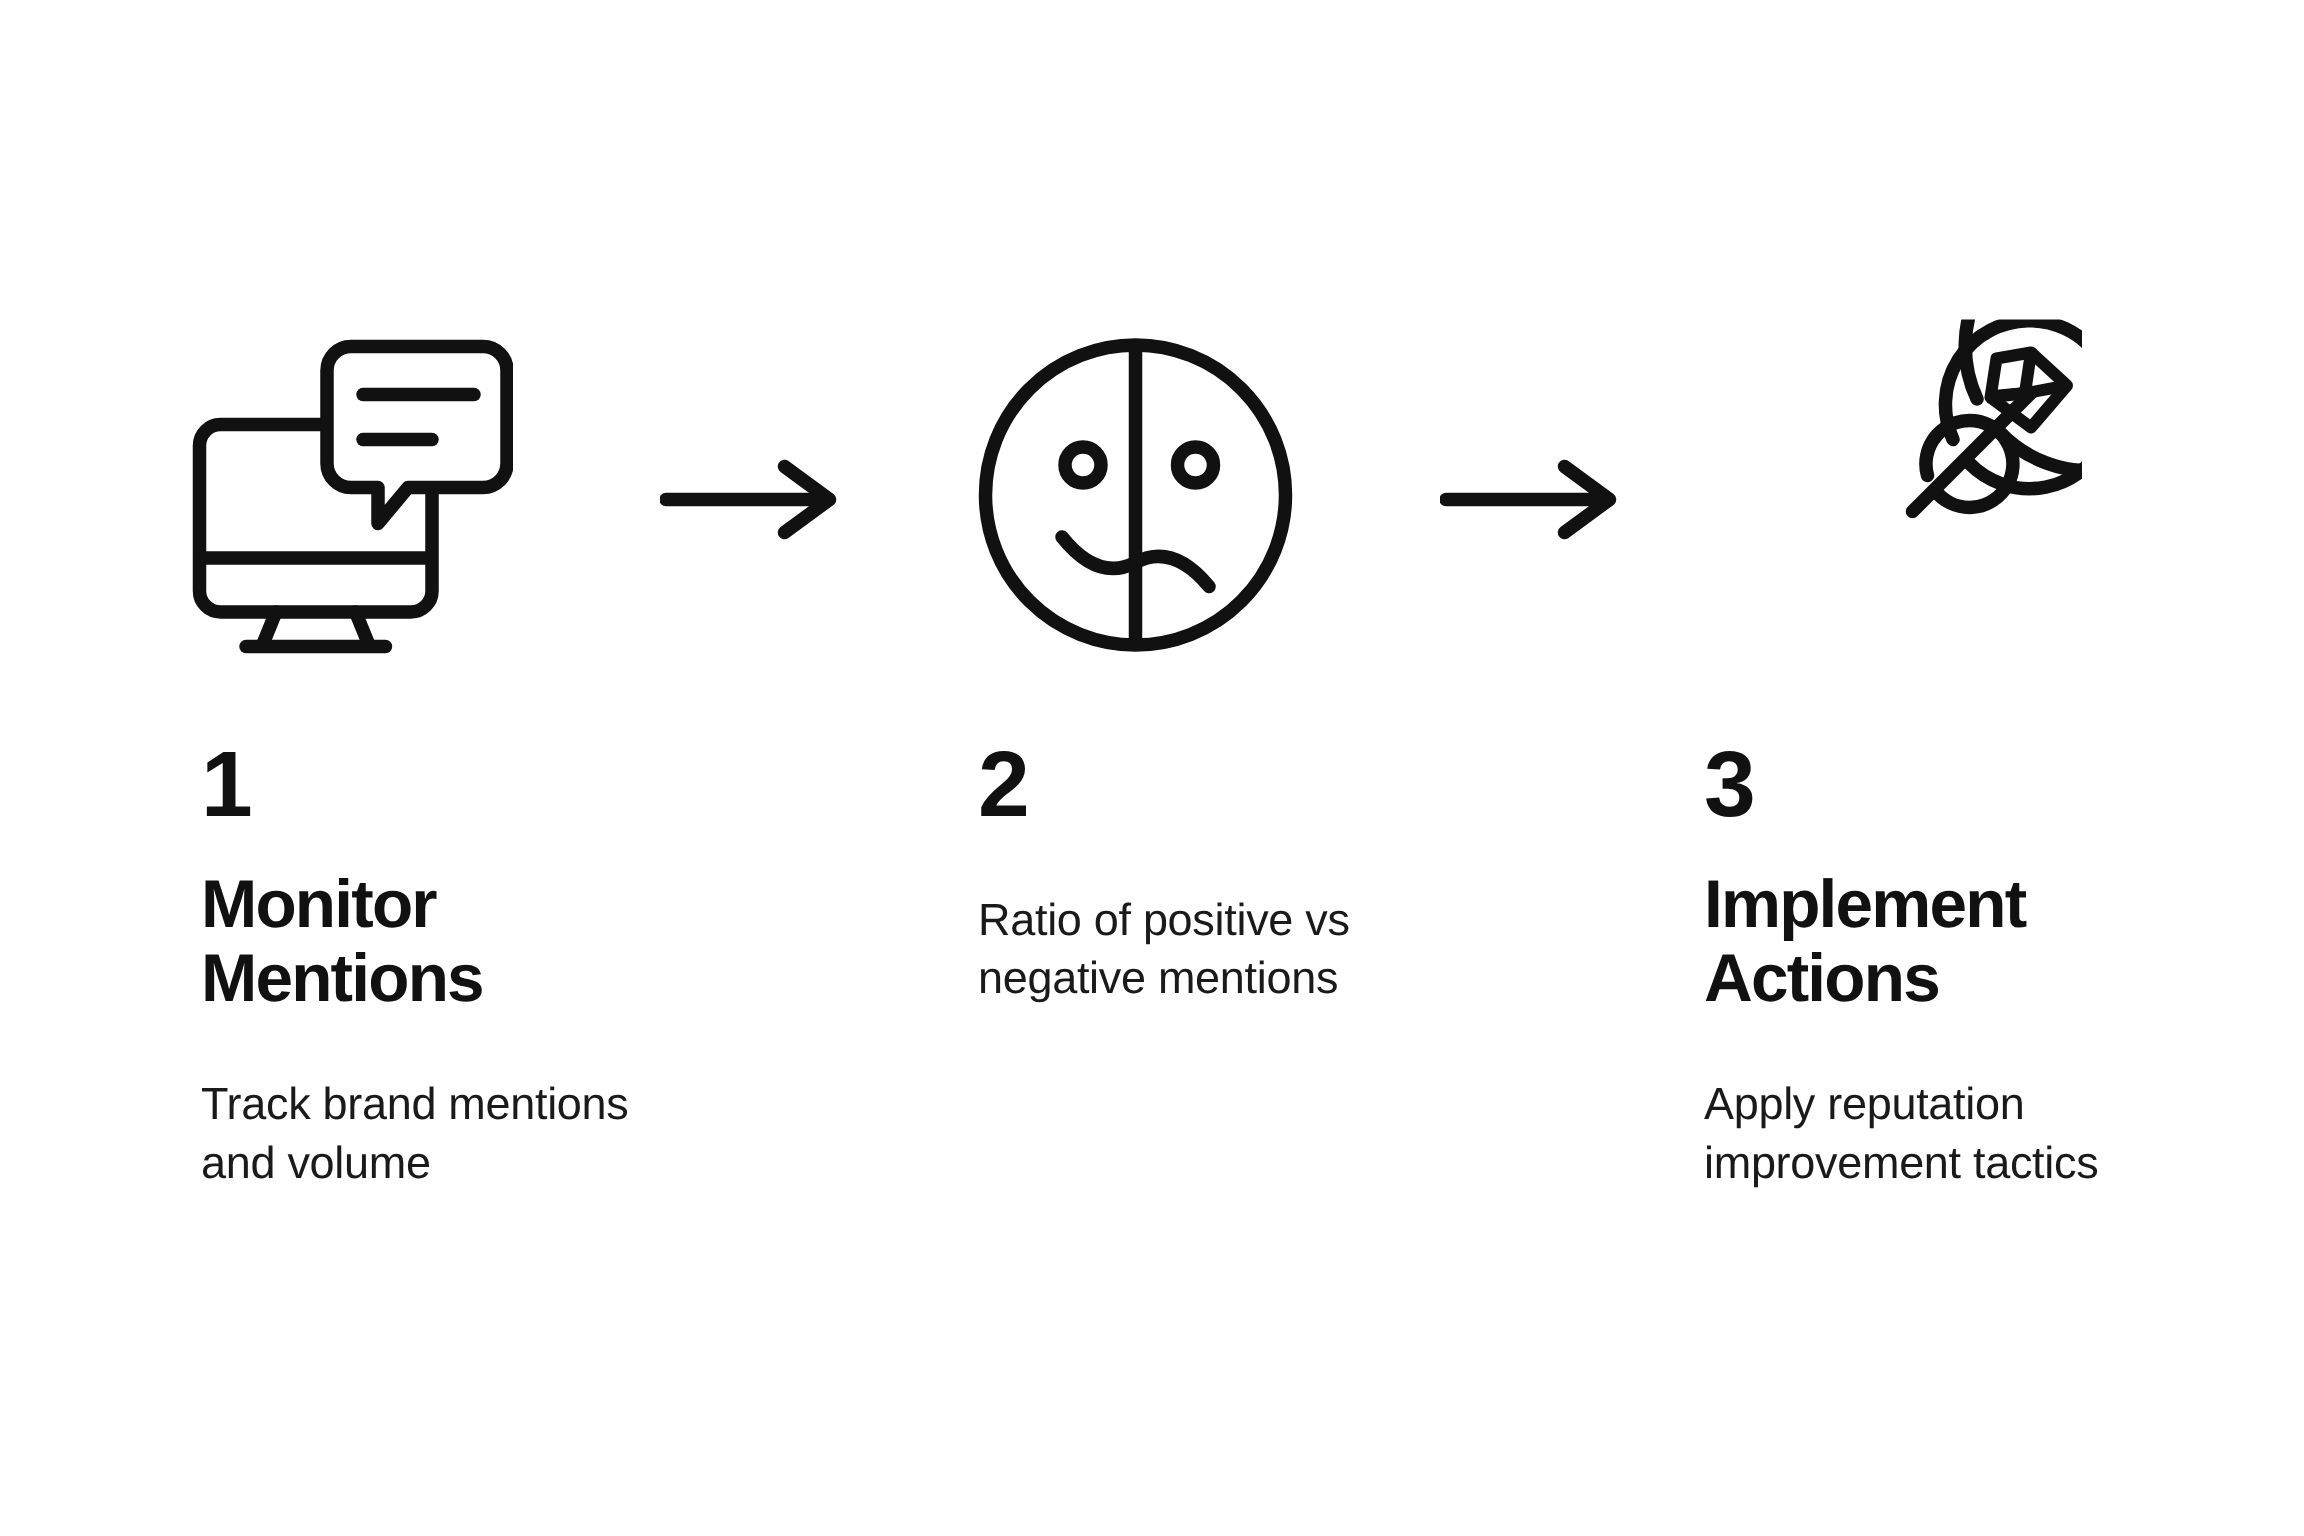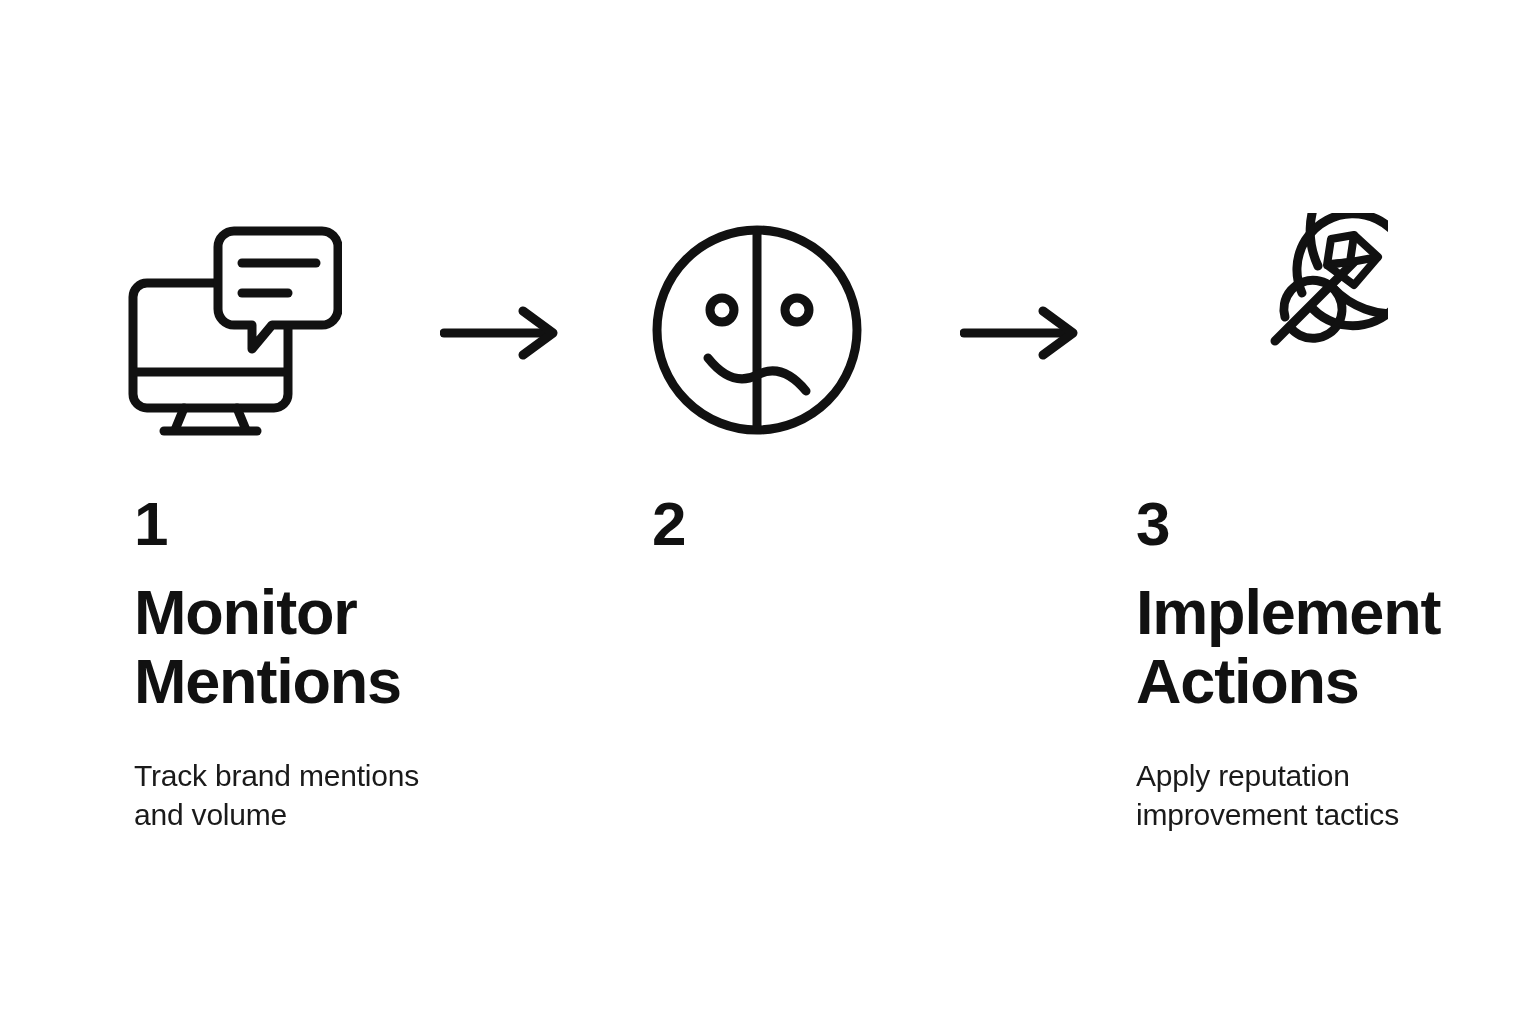--- a/index.html
+++ b/index.html
@@ -67,21 +67,21 @@
   .step-number {
     font-size: 62px;
     font-weight: 700;
     line-height: 0.95;
     color: #111111;
     letter-spacing: -0.5px;
     margin-bottom: 24px;
   }
 
   .step-title {
-    font-size: 63px;
+    font-size: 45px;
     font-weight: 700;
     line-height: 1.10;
     color: #111111;
     letter-spacing: -1.2px;
     white-space: pre-line;
     margin-bottom: 26px;
   }
 
   .step-desc {
     font-size: 30px;
@@ -170,20 +170,22 @@
   <div class="col c1">
     <div class="step-number">1</div>
     <div class="step-title">Monitor
 Mentions</div>
     <div class="step-desc">Track brand mentions
 and volume</div>
   </div>
 
   <div class="col c2">
     <div class="step-number">2</div>
+    <div class="step-desc">Ratio of positive vs
+negative mentions</div>
   </div>
 
   <div class="col c3">
     <div class="step-number">3</div>
     <div class="step-title">Implement
 Actions</div>
     <div class="step-desc">Apply reputation
 improvement tactics</div>
   </div>
 

